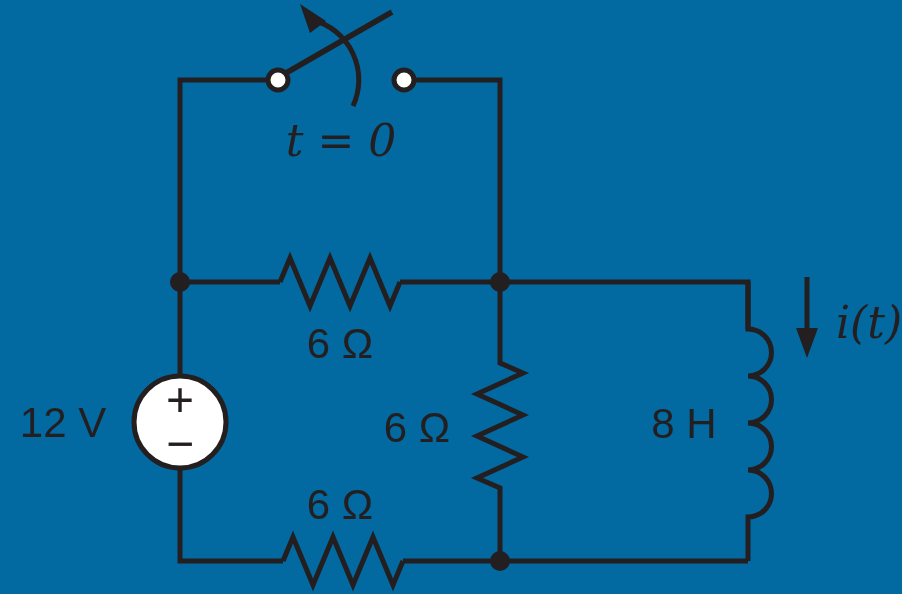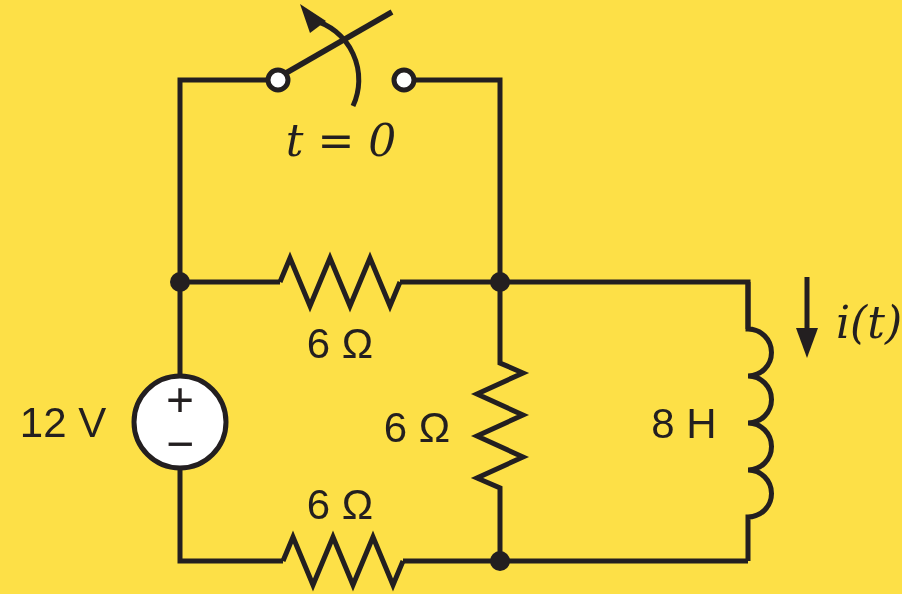--- a/index.html
+++ b/index.html
@@ -4,21 +4,21 @@
 <style>
   html, body {
     margin: 0;
     padding: 0;
     background: #ffffff;
   }
   .figure {
     position: relative;
     width: 902px;
     height: 594px;
-    background: #fde047;
+    background: #0369a1;
     overflow: hidden;
   }
   svg { display: block; }
   .wire {
     fill: none;
     stroke: #231f20;
     stroke-width: 5;
     stroke-linecap: butt;
     stroke-linejoin: miter;
   }

